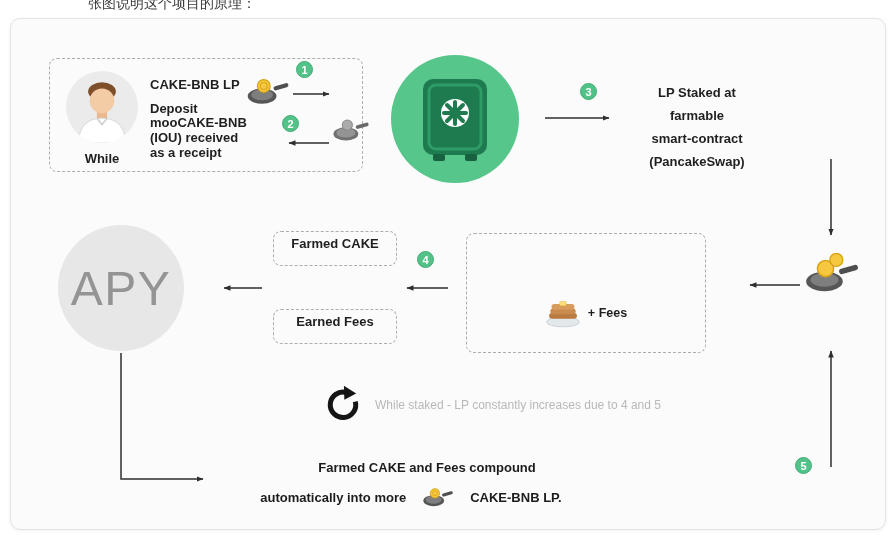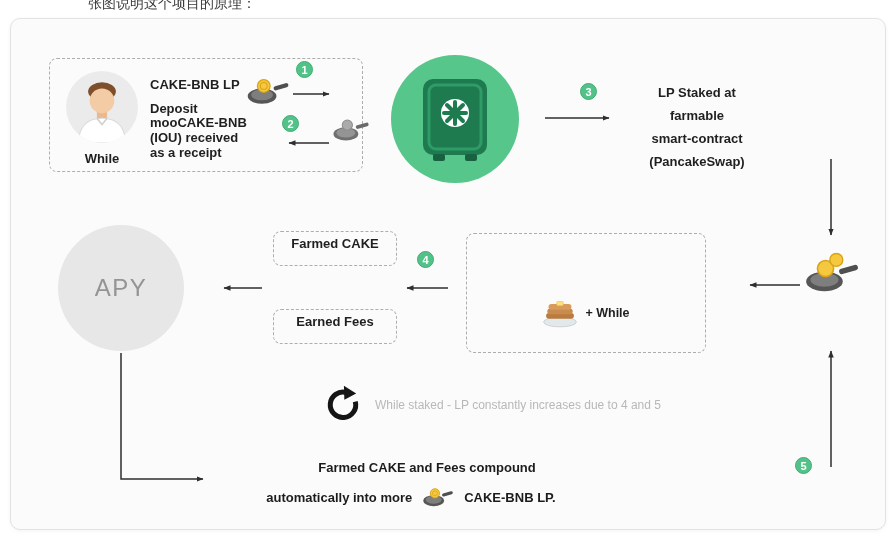--- a/index.html
+++ b/index.html
@@ -12,32 +12,32 @@
   .dashed{position:absolute;border:1.5px dashed #adadad;border-radius:8px;background:transparent;}
   .pre{white-space:pre-line;}
   .txt{color:#1f1f1f;font-weight:bold;font-size:13px;line-height:24px;}
   .badge{position:absolute;width:17px;height:17px;border-radius:50%;background:#53c289;
          border:1px solid #41ad75;color:#fff;font-size:11px;font-weight:bold;
          display:flex;align-items:center;justify-content:center;box-sizing:border-box;}
   .avatar{position:absolute;width:72px;height:72px;border-radius:50%;background:#ebebeb;overflow:hidden;}
   .avatar svg{width:100%;height:100%;display:block;}
   .apy{position:absolute;left:47px;top:206px;width:126px;height:126px;border-radius:50%;
        background:#e7e7e7;display:flex;align-items:center;justify-content:center;
-       font-size:24px;letter-spacing:1.5px;color:#949494;}
+       font-size:48px;letter-spacing:1.5px;color:#949494;}
   .earnbox{left:455px;top:214px;width:238px;height:118px;}
   .smallbox{width:122px;height:33px;display:flex;align-items:flex-start;justify-content:center;}
   .earntxt{position:absolute;left:0;top:10px;width:100%;text-align:center;
            font-size:12px;line-height:16px;font-weight:bold;color:#1f1f1f;}
   .pancrow{position:absolute;left:0;top:64px;width:100%;display:flex;align-items:center;
            justify-content:center;gap:7px;font-size:12.5px;font-weight:bold;color:#1f1f1f;}
   .loop-note{position:absolute;left:364px;top:379px;font-size:12px;color:#b8b8b8;}
   .comp1{position:absolute;left:256px;top:441px;width:320px;text-align:center;
          font-size:13px;font-weight:bold;color:#1c1c1c;}
   .comp2{position:absolute;left:210px;top:464px;width:380px;height:28px;display:flex;
-         align-items:center;justify-content:center;gap:10px;font-size:13px;font-weight:bold;color:#1c1c1c;}
+         align-items:center;justify-content:center;gap:16px;font-size:13px;font-weight:bold;color:#1c1c1c;}
   .arrows{position:absolute;left:0;top:0;pointer-events:none;}
   .arrows line,.arrows polyline{stroke:#2e2e2e;stroke-width:1.5;fill:none;}
   .icon{display:block;}
 </style>
 </head>
 <body>
 
 <svg width="0" height="0" style="position:absolute" aria-hidden="true">
   <defs>
     <symbol id="sym-pan-gold" viewBox="0 0 52 42">
@@ -153,21 +153,21 @@
 
     <svg class="icon abs" style="left:793px;top:232px;" width="56" height="48" viewBox="0 0 52 42">
         <use href="#sym-pan-double"></use>
       </svg>
 
     <div class="dashed earnbox">
       <div class="pancrow">
         <svg class="icon" width="36" height="30" viewBox="0 0 44 36">
             <use href="#sym-pancakes"></use>
           </svg>
-        <span>+ While</span>
+        <span>+ Fees</span>
       </div>
     </div>
 
     <div class="badge" style="left:406px;top:232px;">4</div>
 
     <div class="dashed smallbox" style="left:262px;top:212px;">
       <span class="txt">Farmed CAKE</span>
     </div>
     <div class="dashed smallbox" style="left:262px;top:290px;">
       <span class="txt">Earned Fees</span>

